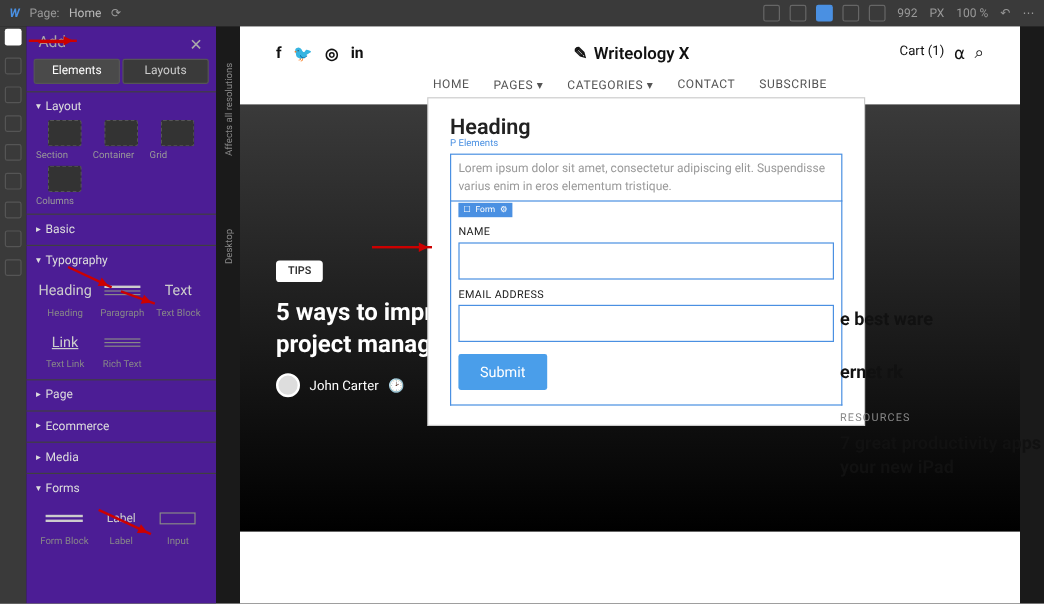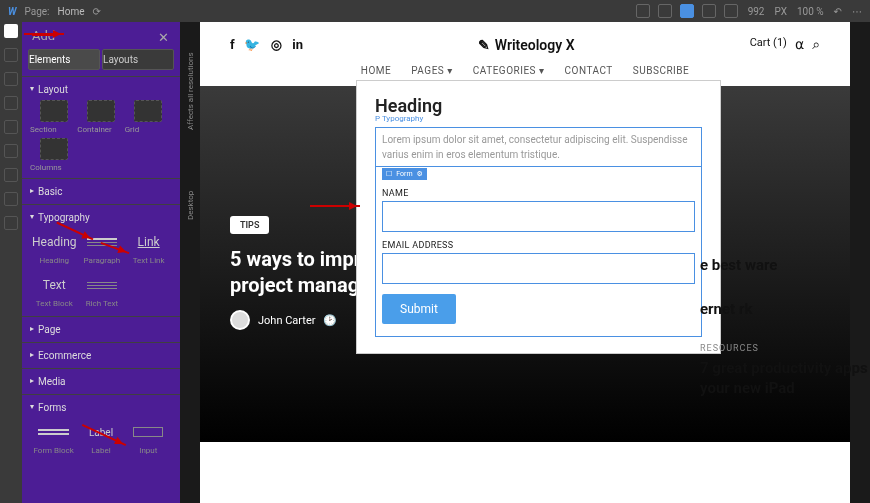--- a/index.html
+++ b/index.html
@@ -10,21 +10,21 @@
 .topbar .device-icons{display:flex;gap:8px}
 .topbar .device-icon{width:14px;height:14px;border:1px solid #666;border-radius:2px}
 .topbar .device-icon.active{border-color:#4a90e2;background:#4a90e2}
 .leftbar{position:absolute;left:0;top:22px;width:22px;height:calc(100% - 22px);background:#3a3a3a;display:flex;flex-direction:column;align-items:center;padding-top:2px;gap:10px}
 .leftbar .tool{width:14px;height:14px;border:1px solid #555;border-radius:2px;cursor:pointer}
 .leftbar .tool.add{background:#fff;border:none}
 .panel{position:absolute;left:22px;top:22px;width:158px;height:calc(100% - 22px);background:#4c1d95;color:#ccc;overflow:hidden}
 .panel-head{display:flex;align-items:center;padding:6px 10px;color:#aaa;font-size:13px;position:relative}
 .panel-head .close{margin-left:auto;width:12px;height:12px;cursor:pointer;color:#aaa}
 .panel-tabs{display:flex;gap:2px;padding:0 6px;margin-bottom:6px}
-.panel-tab{flex:1;padding:4px 0;font-size:10px;background:#3a3a3a;border:1px solid #555;border-radius:2px;cursor:pointer}
+.panel-tab{flex:1;padding:4px 0;text-align:center;font-size:10px;background:#3a3a3a;border:1px solid #555;border-radius:2px;cursor:pointer}
 .panel-tab.active{background:#4a4a4a;color:#fff}
 .panel-section{padding:4px 8px;border-top:1px solid #404040}
 .panel-section .hdr{display:flex;gap:4px;font-size:10px;color:#ddd;padding:3px 0}
 .panel-section .hdr::before{content:"▸";font-size:8px}
 .panel-section.open .hdr::before{content:"▾"}
 .thumbs{display:flex;flex-wrap:wrap;gap:0}
 .thumb{width:50%;padding:2px 0}
 .thumb.third{width:33.33%}
 .thumb .box{width:28px;height:22px;margin:0 auto;border:1px dashed #555;border-radius:2px;background:#333}
 .thumb .lbl{font-size:8px;color:#999;margin-top:3px}
@@ -158,26 +158,26 @@
           <div class="vis">
             <div class="lines">
               <span class="thick"></span>
               <span></span>
               <span></span>
             </div>
           </div>
           <div class="lbl">Paragraph</div>
         </div>
       <div class="typo-cell">
+          <div class="vis">Text</div>
+          <div class="lbl">Text Block</div>
+        </div>
+      <div class="typo-cell">
           <div class="vis" style="text-decoration:underline">Link</div>
           <div class="lbl">Text Link</div>
-        </div>
-      <div class="typo-cell">
-          <div class="vis">Text</div>
-          <div class="lbl">Text Block</div>
         </div>
       <div class="typo-cell">
           <div class="vis">
             <div class="lines">
               <span></span>
               <span></span>
               <span></span>
             </div>
           </div>
           <div class="lbl">Rich Text</div>
@@ -261,21 +261,21 @@
     <div class="tips-badge">TIPS</div>
     <div class="hero-title">5 ways to improve your project management</div>
     <div class="author">
       <div class="ava"></div>
       <span>John Carter</span>
       <span>🕑</span>
     </div>
 
     <div class="modal">
       <h2>Heading</h2>
-      <div class="ptag">P Typography</div>
+      <div class="ptag">P Elements</div>
       <div class="desc">Lorem ipsum dolor sit amet, consectetur adipiscing elit. Suspendisse varius enim in eros elementum tristique.</div>
       <div class="formwrap">
         <div class="formlabel">
             <span>☐</span>
             <span>Form</span>
             <span>⚙</span>
           </div>
         <div class="field-label">NAME</div>
         <input style="">
         <div class="field-label">EMAIL ADDRESS</div>

